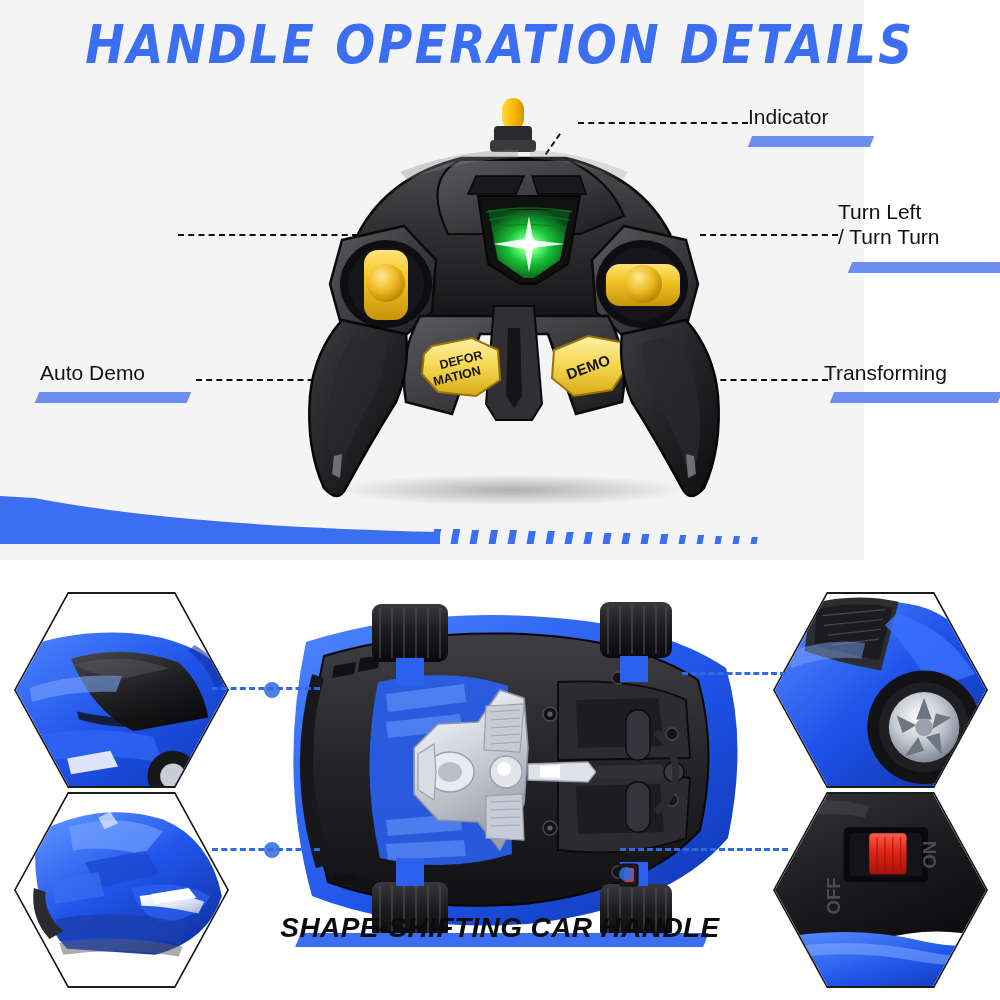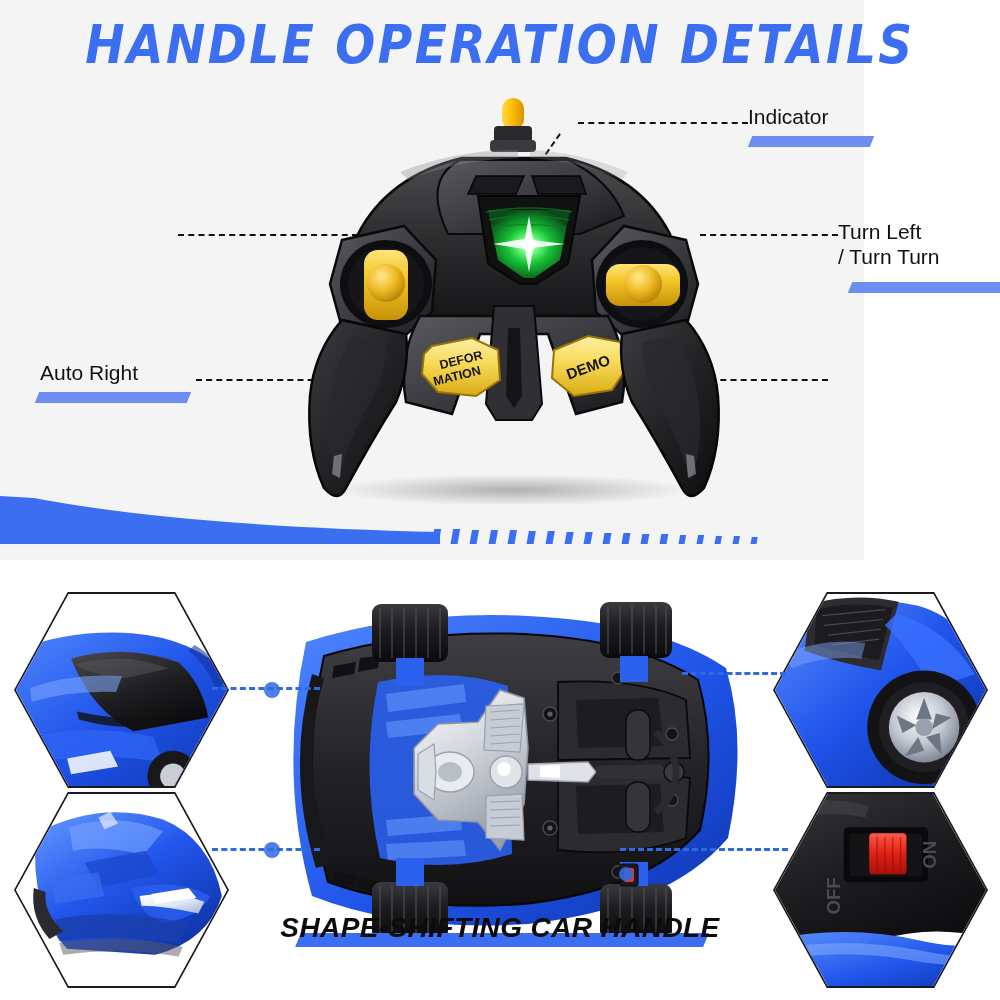--- a/index.html
+++ b/index.html
@@ -52,21 +52,21 @@
     transform: skewX(-22deg);
     z-index: 1;
   }
 
   #label-indicator { left: 748px; top: 105px; }
   #label-indicator .ubar { left: 2px; top: 31px; width: 122px; }
 
   #label-forward { left: 40px; top: 208px; }
   #label-forward .ubar { left: -4px; top: 62px; width: 160px; }
 
-  #label-turn { left: 838px; top: 220px; }
+  #label-turn { left: 838px; top: 200px; }
   #label-turn .ubar { left: 12px; top: 62px; width: 155px; }
 
   #label-autodemo { left: 40px; top: 361px; }
   #label-autodemo .ubar { left: -3px; top: 31px; width: 152px; }
 
   #label-transforming { left: 824px; top: 361px; }
   #label-transforming .ubar { left: 8px; top: 31px; width: 168px; }
 
   
   .dash-h {
@@ -194,23 +194,27 @@
 
 
   <div class="callout" id="label-turn">
     <div class="ubar"></div>
     <div class="ctext">Turn Left</div>
     <div class="ctext">/ Turn Turn</div>
   </div>
 
   <div class="callout" id="label-autodemo">
     <div class="ubar"></div>
-    <div class="ctext">Auto Right</div>
-  </div>
-
+    <div class="ctext">Auto Demo</div>
+  </div>
+
+  <div class="callout" id="label-transforming">
+    <div class="ubar"></div>
+    <div class="ctext">Transforming</div>
+  </div>
 
   <svg id="controller" viewBox="0 0 460 420">
     <defs>
       <linearGradient id="gBodyDark" x1="0" y1="0" x2="0" y2="1">
         <stop offset="0%" stop-color="#4c4c4f"></stop>
         <stop offset="45%" stop-color="#2e2e31"></stop>
         <stop offset="100%" stop-color="#121214"></stop>
       </linearGradient>
       <linearGradient id="gBodyMid" x1="0" y1="0" x2="1" y2="1">
         <stop offset="0%" stop-color="#5a5a5e"></stop>

